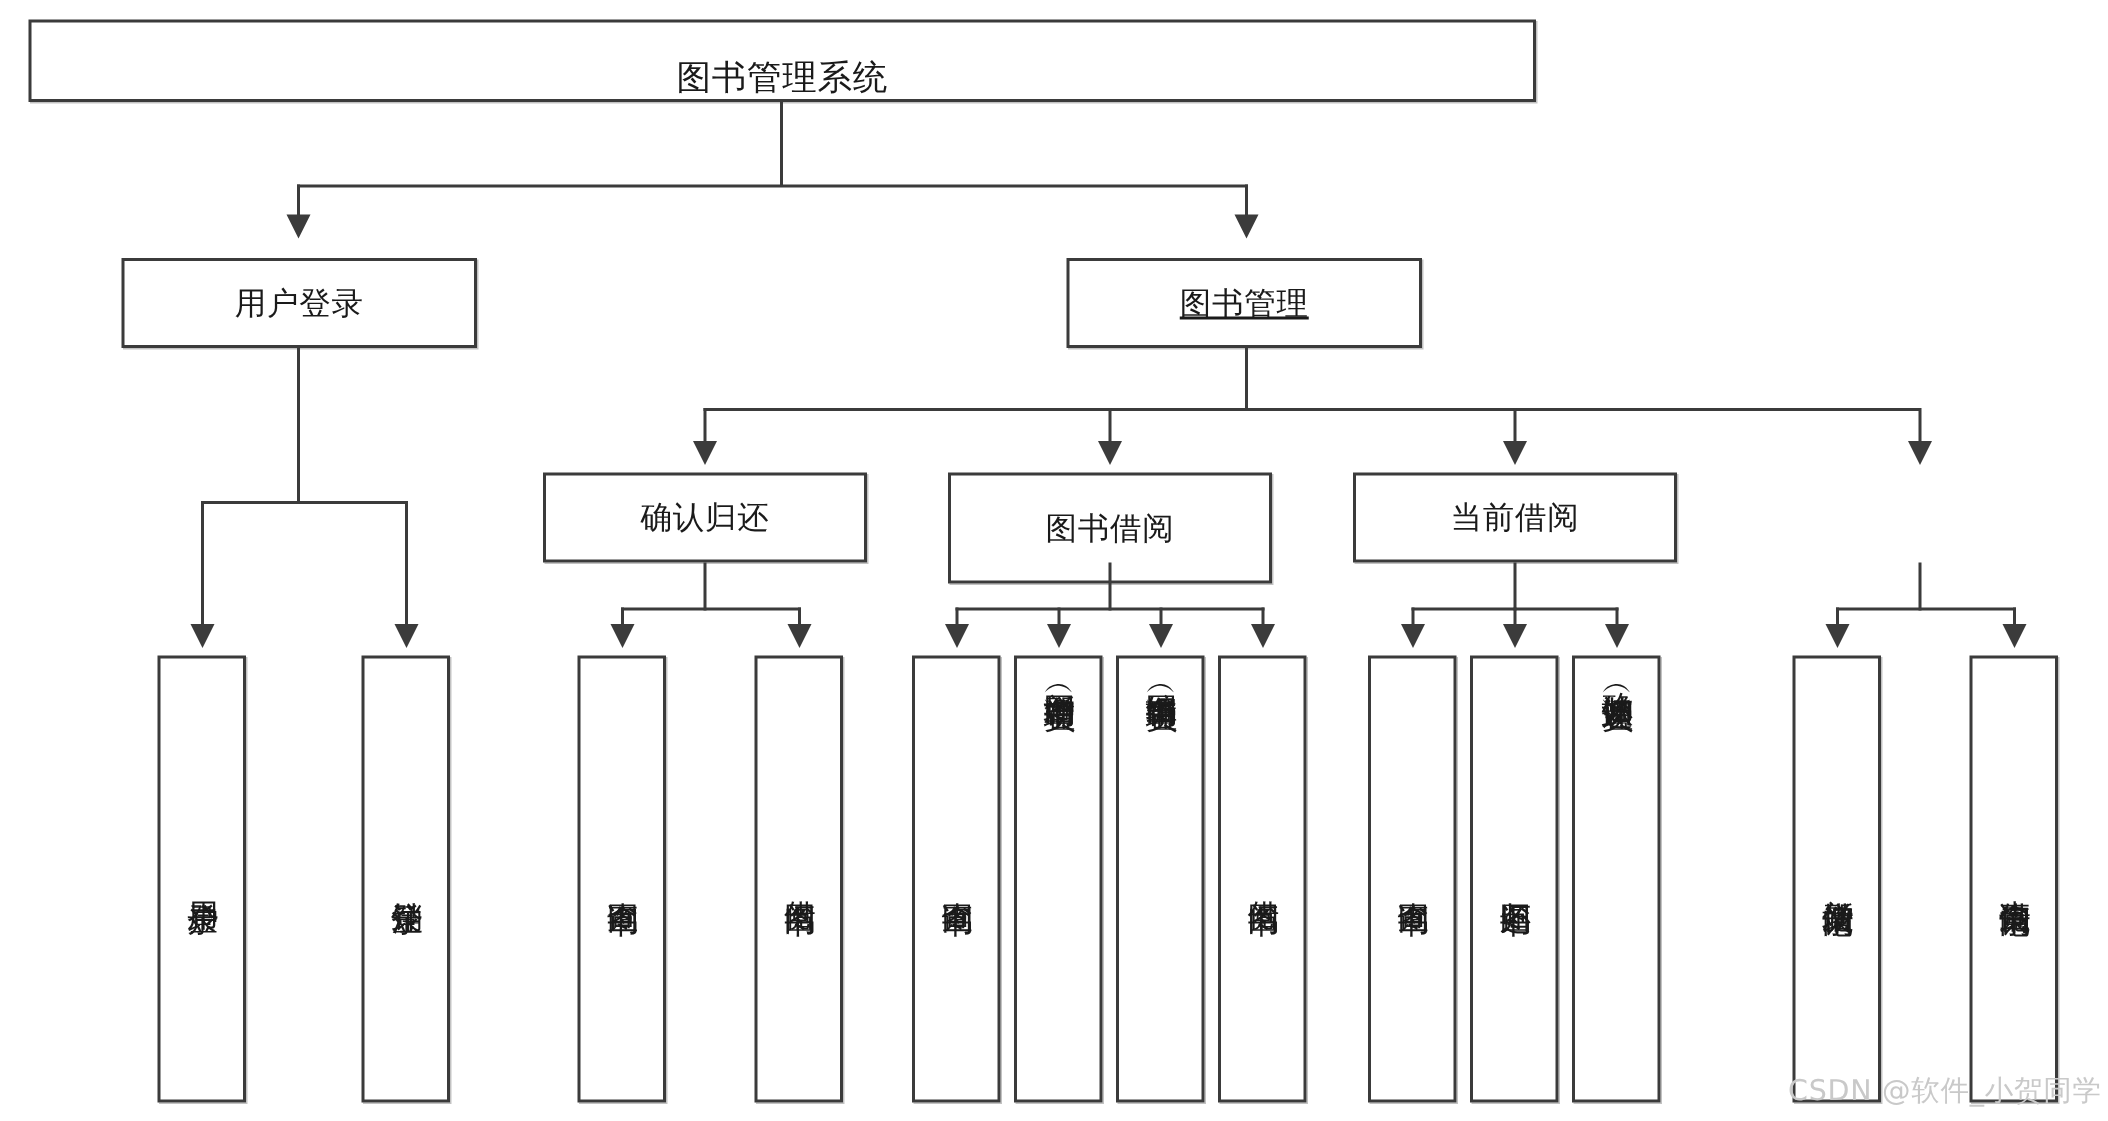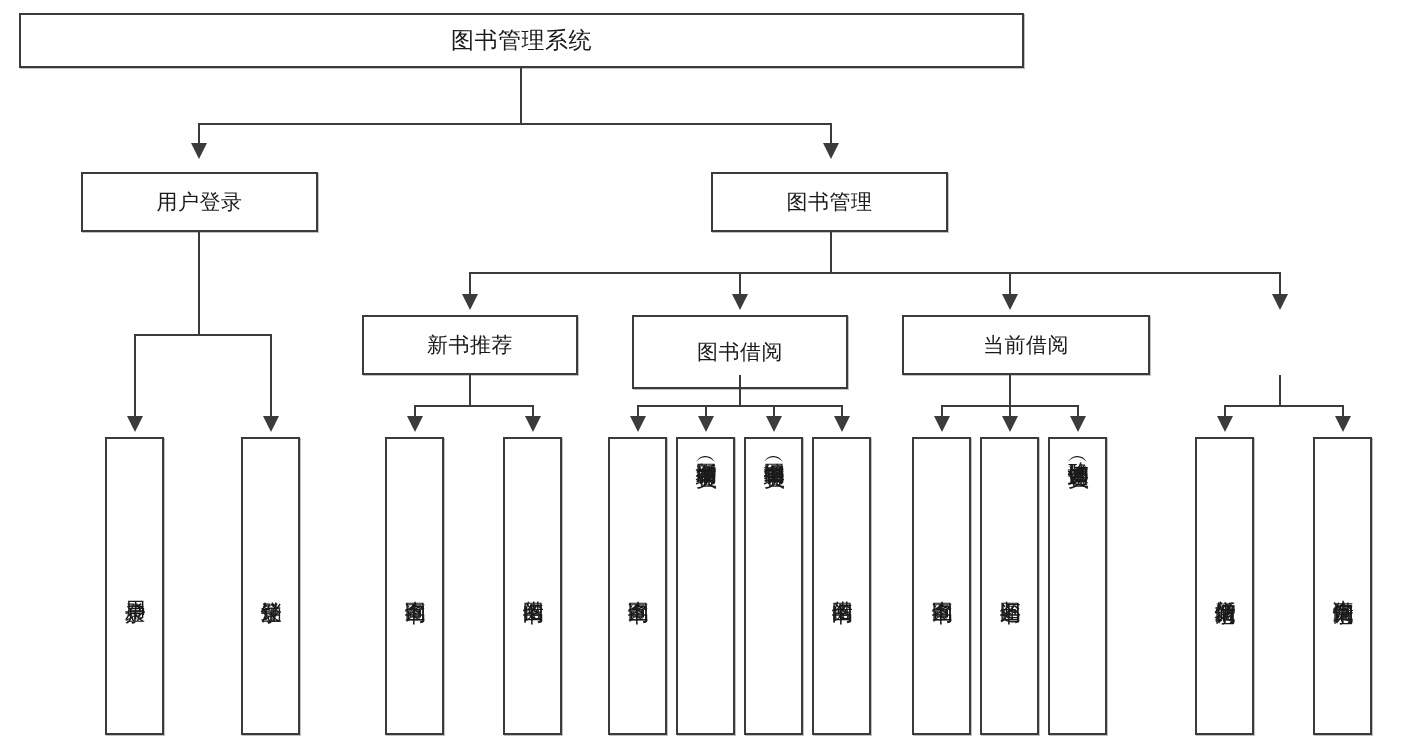--- a/index.html
+++ b/index.html
@@ -74,35 +74,35 @@
     font-size: 19px;
     white-space: nowrap;
     letter-spacing: 0.5px;
   }
 </style>
 </head>
 <body>
 
 <div id="canvas">
 
-  <div class="node root" style="left:19px; top:13px; width:1005px; height:55px;">
+  <div class="node root" style="left:19px; top:13px; width:1005px; height:55px;align-items:flex-end;">
     <span class="label">图书管理系统</span>
   </div>
 
   <div class="conn v" style="left:520px; top:68px; height:56px;"></div>
   <div class="conn h" style="left:198px; top:123px; width:634px;"></div>
   <div class="conn v" style="left:198px; top:123px; height:22px;"></div>
   <div class="conn v" style="left:830px; top:123px; height:22px;"></div>
   <div class="arrow" style="left:191px; top:143px;"></div>
   <div class="arrow" style="left:823px; top:143px;"></div>
 
   <div class="node lvl2" style="left:81px; top:172px; width:237px; height:60px;">
     <span class="label">用户登录</span>
   </div>
-  <div class="node lvl2" style="left:711px; top:172px; width:237px; height:60px;">
+  <div class="node lvl2" style="left:711px; top:172px; width:237px; height:60px;text-decoration:underline;">
     <span class="label">图书管理</span>
   </div>
 
   <div class="conn v" style="left:198px; top:232px; height:104px;"></div>
   <div class="conn h" style="left:134px; top:334px; width:138px;"></div>
   <div class="conn v" style="left:134px; top:334px; height:84px;"></div>
   <div class="conn v" style="left:270px; top:334px; height:84px;"></div>
   <div class="arrow" style="left:127px; top:416px;"></div>
   <div class="arrow" style="left:263px; top:416px;"></div>
 
@@ -111,26 +111,26 @@
   <div class="conn v" style="left:469px; top:272px; height:24px;"></div>
   <div class="conn v" style="left:739px; top:272px; height:24px;"></div>
   <div class="conn v" style="left:1009px; top:272px; height:24px;"></div>
   <div class="conn v" style="left:1279px; top:272px; height:24px;"></div>
   <div class="arrow" style="left:462px; top:294px;"></div>
   <div class="arrow" style="left:732px; top:294px;"></div>
   <div class="arrow" style="left:1002px; top:294px;"></div>
   <div class="arrow" style="left:1272px; top:294px;"></div>
 
   <div class="node lvl3" style="left:362px; top:315px; width:216px; height:60px;">
-    <span class="label">新书推荐</span>
+    <span class="label">确认归还</span>
   </div>
   <div class="node lvl3" style="left:632px; top:315px; width:216px; height:74px;">
     <span class="label">图书借阅</span>
   </div>
-  <div class="node lvl3" style="left:902px; top:315px; width:248px; height:60px;justify-content:center;">
+  <div class="node lvl3" style="left:902px; top:315px; width:216px; height:60px;justify-content:center;">
     <span class="label">当前借阅</span>
   </div>
 
   <div class="conn v" style="left:469px; top:375px; height:32px;"></div>
   <div class="conn h" style="left:414px; top:405px; width:120px;"></div>
   <div class="conn v" style="left:414px; top:405px; height:14px;"></div>
   <div class="conn v" style="left:532px; top:405px; height:14px;"></div>
   <div class="arrow" style="left:407px; top:416px;"></div>
   <div class="arrow" style="left:525px; top:416px;"></div>
 
@@ -198,14 +198,15 @@
     <span class="label">确认归还（管理员）</span>
   </div>
 
   <div class="node leaf centerv" style="left:1195px; top:437px; width:59px; height:298px;">
     <span class="label">新增借阅记录</span>
   </div>
   <div class="node leaf centerv" style="left:1313px; top:437px; width:59px; height:298px;">
     <span class="label">查询借阅记录</span>
   </div>
 
+  <div class="watermark" style="left:1192px; top:714px;">CSDN @软件_小贺同学</div>
 
 </div>
 
 </body></html>

